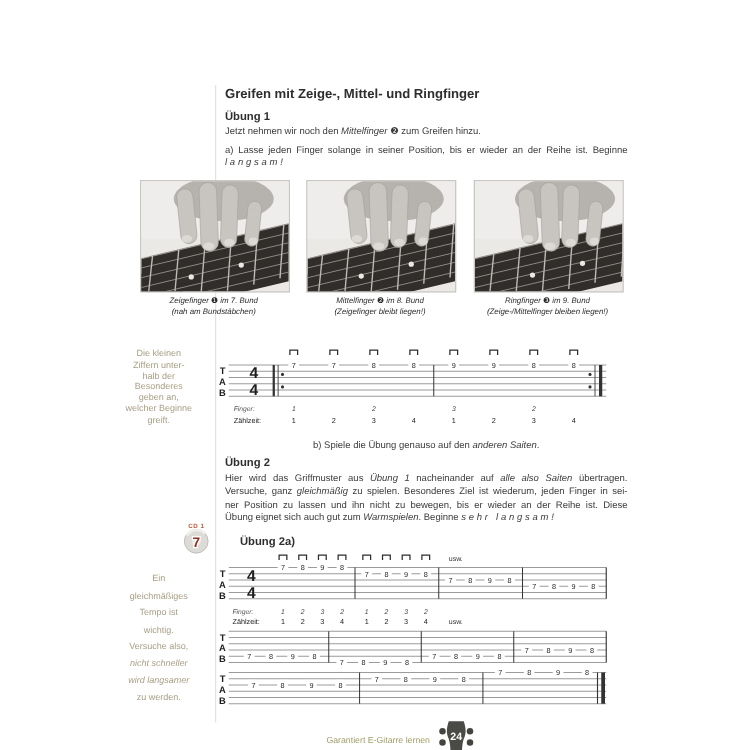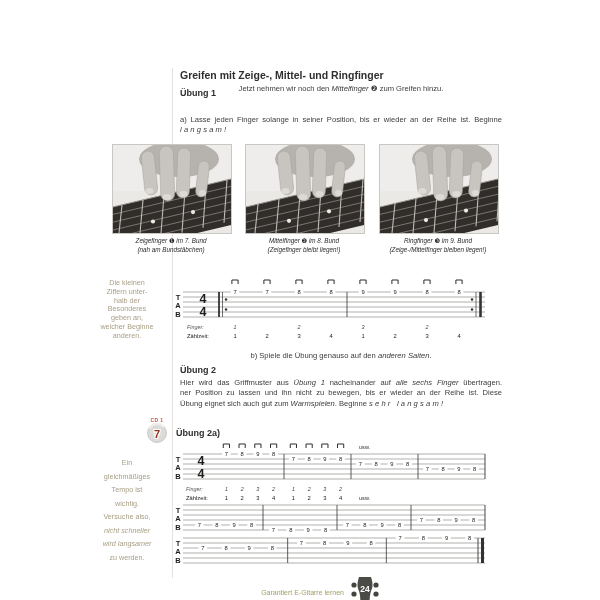--- a/index.html
+++ b/index.html
@@ -29,21 +29,21 @@
 <body>
 
 <div class="page">
 
   <div class="vrule"></div>
 
   <h1 class="title">Greifen mit Zeige-, Mittel- und Ringfinger</h1>
 
   <div class="h2" style="left:180px;top:66px;">Übung 1</div>
 
-  <p class="bt abs" style="left:180px;top:62px;width:322px;text-align:center;"><span>Jetzt nehmen wir noch den </span><span class="it">Mittelfinger</span><span> </span><span class="bd">❷</span><span> zum Greifen hinzu.</span></p>
+  <p class="bt abs" style="left:180px;top:78px;width:322px;"><span>Jetzt nehmen wir noch den </span><span class="it">Mittelfinger</span><span> </span><span class="bd">❷</span><span> zum Greifen hinzu.</span></p>
 
   <div class="bt abs" style="left:180px;top:93px;width:322px;">
     <div class="just">a) Lasse jeden Finger solange in seiner Position, bis er wieder an der Reihe ist. Beginne</div>
     <div><span class="sp">langsam!</span></div>
   </div>
 
   <div class="photo" style="left:112px;">
       <svg id="ph0" width="118" height="88">
         <rect x="0" y="0" width="118" height="88" fill="#ebe9e6"></rect>
         <rect x="0" y="0" width="118" height="46" fill="#efedeb"></rect>
@@ -150,21 +150,21 @@
     <div class="it">(Zeige-/Mittelfinger bleiben liegen!)</div>
   </div>
 
   <div class="mnote" style="top:257px;line-height:8.8px;">
       <div>Die kleinen</div>
       <div>Ziffern unter-</div>
       <div>halb der</div>
       <div>Besonderes</div>
       <div>geben an,</div>
       <div>welcher Beginne</div>
-      <div>anderen.</div>
+      <div>greift.</div>
     </div>
 
   <svg id="tab1" class="tabsvg" style="left:173px;top:254px;" width="322" height="66">
       <line x1="10" y1="16" x2="312" y2="16" stroke="#8d8d8b" stroke-width="0.7"></line>
       <line x1="10" y1="21" x2="312" y2="21" stroke="#8d8d8b" stroke-width="0.7"></line>
       <line x1="10" y1="26" x2="312" y2="26" stroke="#8d8d8b" stroke-width="0.7"></line>
       <line x1="10" y1="31" x2="312" y2="31" stroke="#8d8d8b" stroke-width="0.7"></line>
       <line x1="10" y1="36" x2="312" y2="36" stroke="#8d8d8b" stroke-width="0.7"></line>
       <line x1="10" y1="41" x2="312" y2="41" stroke="#8d8d8b" stroke-width="0.7"></line>
       <text x="5" y="23.5" font-size="7.5" fill="#1d1d1d" text-anchor="middle" font-family="&quot;Liberation Sans&quot;,sans-serif" font-weight="bold">T</text>
@@ -219,35 +219,36 @@
       <text x="222" y="62" font-size="5.8" fill="#222" text-anchor="middle" font-family="&quot;Liberation Sans&quot;,sans-serif">2</text>
       <text x="254" y="62" font-size="5.8" fill="#222" text-anchor="middle" font-family="&quot;Liberation Sans&quot;,sans-serif">3</text>
       <text x="286" y="62" font-size="5.8" fill="#222" text-anchor="middle" font-family="&quot;Liberation Sans&quot;,sans-serif">4</text>
     </svg>
 
   <p class="bt abs" style="left:180px;top:329px;width:322px;text-align:center;"><span>b) Spiele die Übung genauso auf den </span><span class="it">anderen Saiten</span><span>.</span></p>
 
   <div class="h2" style="left:180px;top:343px;">Übung 2</div>
 
   <div class="bt abs" style="left:180px;top:356px;width:322px;">
-    <div class="just"><span>Hier wird das Griffmuster aus </span><span class="it">Übung 1</span><span> nacheinander auf </span><span class="it">alle sechs Finger</span><span> übertragen.</span></div>
+    <div class="just"><span>Hier wird das Griffmuster aus </span><span class="it">Übung 1</span><span> nacheinander auf </span><span class="it">alle also Saiten</span><span> übertragen.</span></div>
+    <div class="just"><span>Versuche, ganz </span><span class="it">gleichmäßig</span><span> zu spielen. Besonderes Ziel ist wiederum, jeden Finger in sei-</span></div>
     <div class="just"><span>ner Position zu lassen und ihn nicht zu bewegen, bis er wieder an der Reihe ist. Diese</span></div>
     <div><span>Übung eignet sich auch gut zum </span><span class="it">Warmspielen</span><span>. Beginne </span><span class="it sp">sehr langsam!</span></div>
   </div>
 
   <svg class="abs" style="left:141px;top:393px;" width="32" height="30">
     <text x="16" y="7" class="cdlabel">CD 1</text>
     <circle cx="16" cy="18" r="9.5" fill="#dddbd7" stroke="#b4b2ae" stroke-width="0.6"></circle>
     <path d="M8.5,13.5 A9 9 0 0 1 23,12" stroke="#f4f2ee" stroke-width="2" fill="none" opacity="0.85"></path>
     <circle cx="16" cy="18" r="3.6" fill="#eeece8"></circle>
     <circle cx="16" cy="18" r="1.5" fill="#f9f8f6" stroke="#c6c4c0" stroke-width="0.4"></circle>
     <text x="16" y="22.5" class="cdnum">7</text>
   </svg>
 
-  <div class="h2" style="left:176px;top:406px;">Übung 2a)</div>
+  <div class="h2" style="left:192px;top:406px;">Übung 2a)</div>
 
   <div class="mnote" style="top:434px;line-height:13.5px;">
       <div>Ein</div>
       <div>gleichmäßiges</div>
       <div>Tempo ist</div>
       <div>wichtig.</div>
       <div>Versuche also,</div>
       <div class="it">nicht schneller</div>
       <div class="it">wird langsamer</div>
       <div>zu werden.</div>

